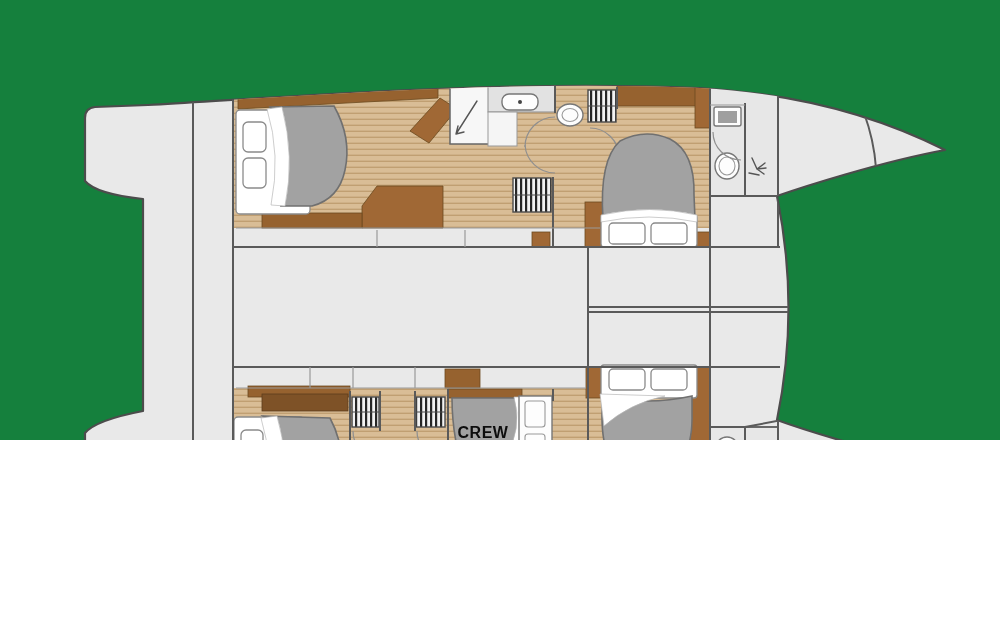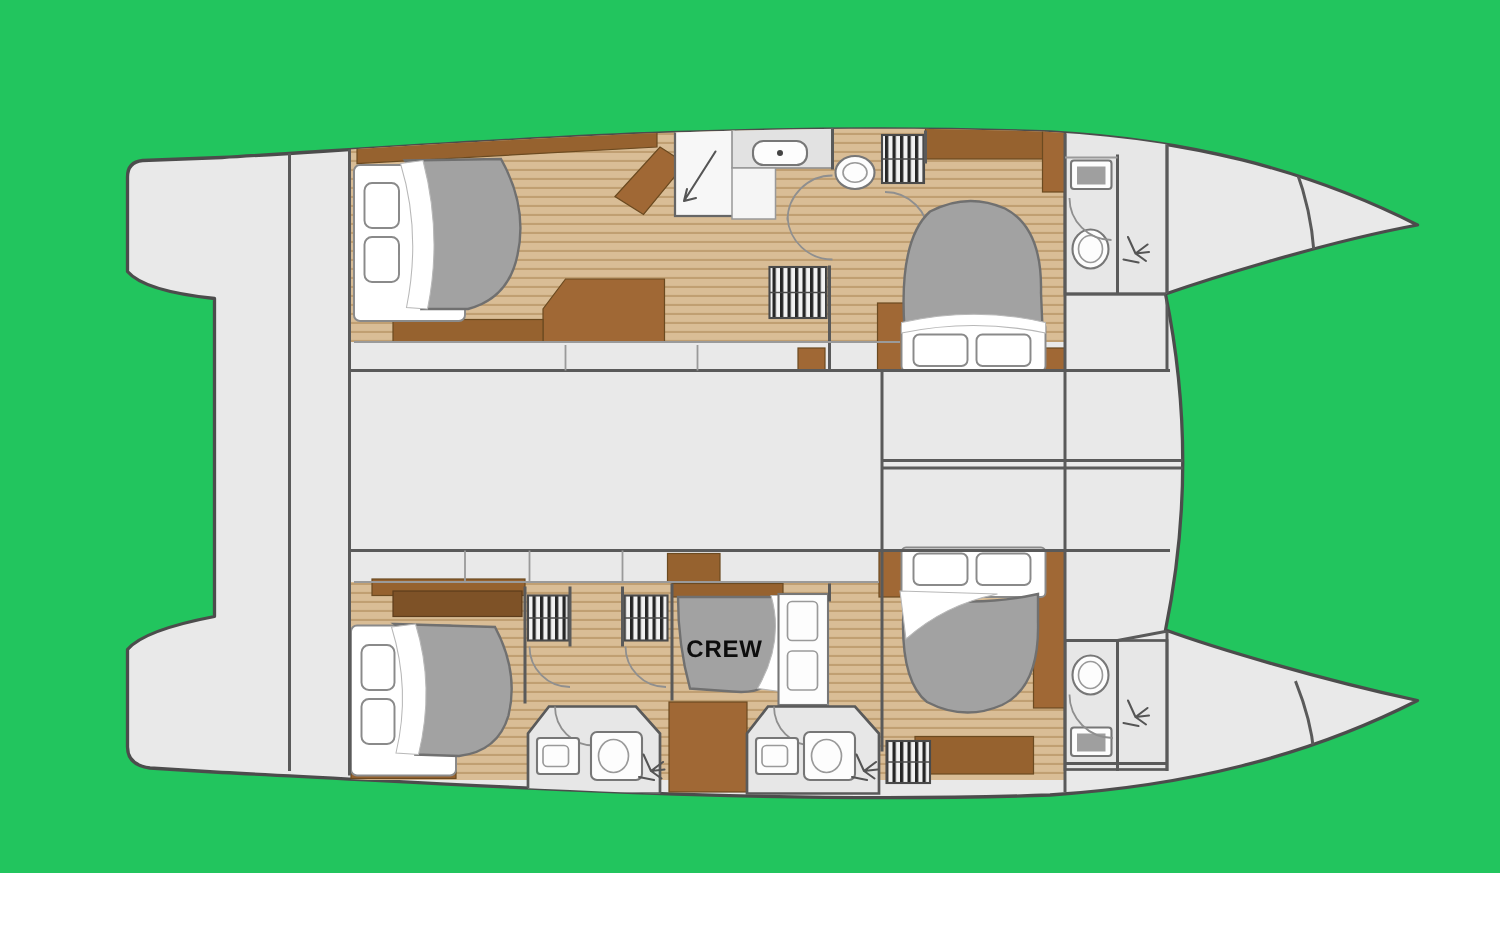--- a/index.html
+++ b/index.html
@@ -3,21 +3,21 @@
 <meta charset="utf-8">
 <style>
   :root{
     --deck-fill:#e9e9e9; --hull-outline:#4c4c4c; --wall:#5a5a5a; --wall-light:#9a9a9a;
     --teak-base:#d9bd96; --teak-stripe:#c09f72;
     --wood-brown:#a06835; --wood-brown-dark:#7e5227; --wood-brown-mid:#96622f;
     --bed-gray:#a2a2a2; --bed-gray-outline:#707070;
     --bathroom-fill:#e7e7e7; --fixture-outline:#8a8a8a; --label-text:#0d0d0d;
   }
   html,body{margin:0;padding:0;background:#ffffff;}
-  .stage{width:1000px;height:582px;position:relative;background:#22c55e;}
+  .stage{width:1000px;height:440px;position:relative;background:#15803d;}
   svg{display:block}
   .deck{fill:var(--deck-fill);stroke:var(--hull-outline);stroke-width:2.2;stroke-linejoin:round}
   .wall{stroke:var(--wall);stroke-width:2;fill:none;stroke-linecap:square}
   .wall-light{stroke:var(--wall-light);stroke-width:1.2;fill:none}
   .teak{fill:url(#teakpat)}
   .band{fill:var(--deck-fill)}
   .brown{fill:var(--wood-brown);stroke:#6b4a20;stroke-width:.8}
   .brown-mid{fill:var(--wood-brown-mid);stroke:#6b4a20;stroke-width:.8}
   .brown-dark{fill:var(--wood-brown-dark);stroke:#5d3d1c;stroke-width:.8}
   .linen{fill:#ffffff;stroke:var(--fixture-outline);stroke-width:1.3}

